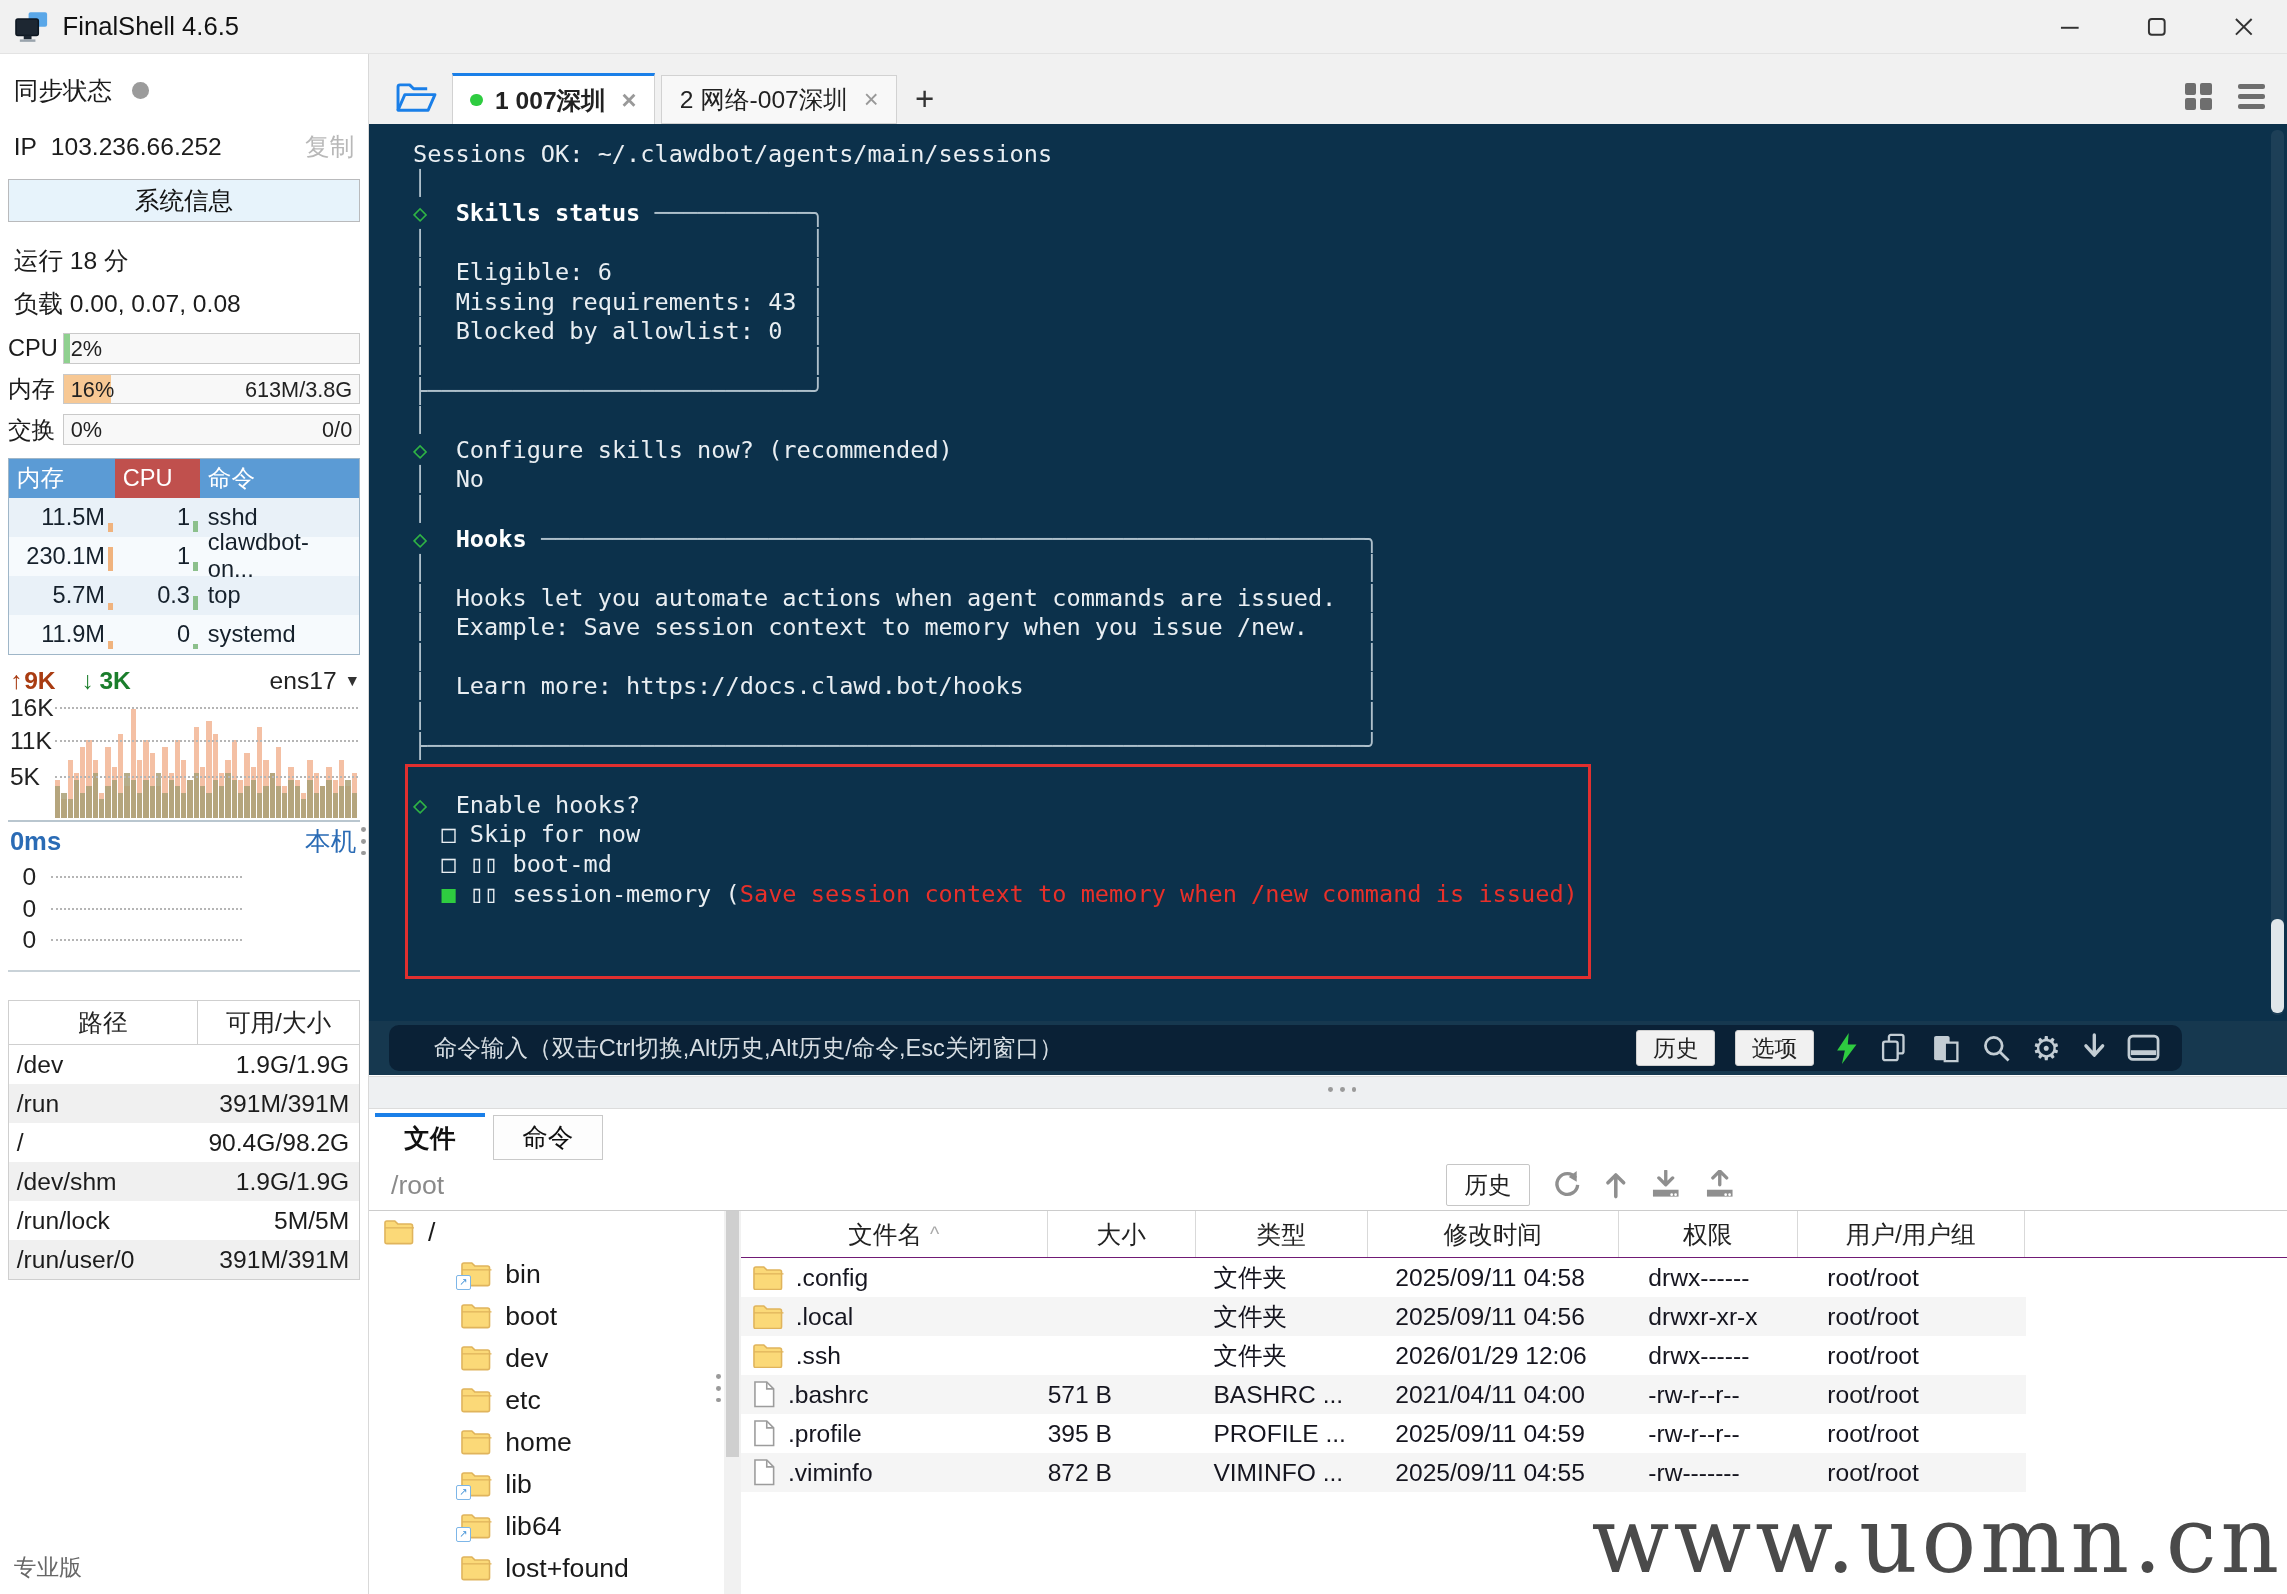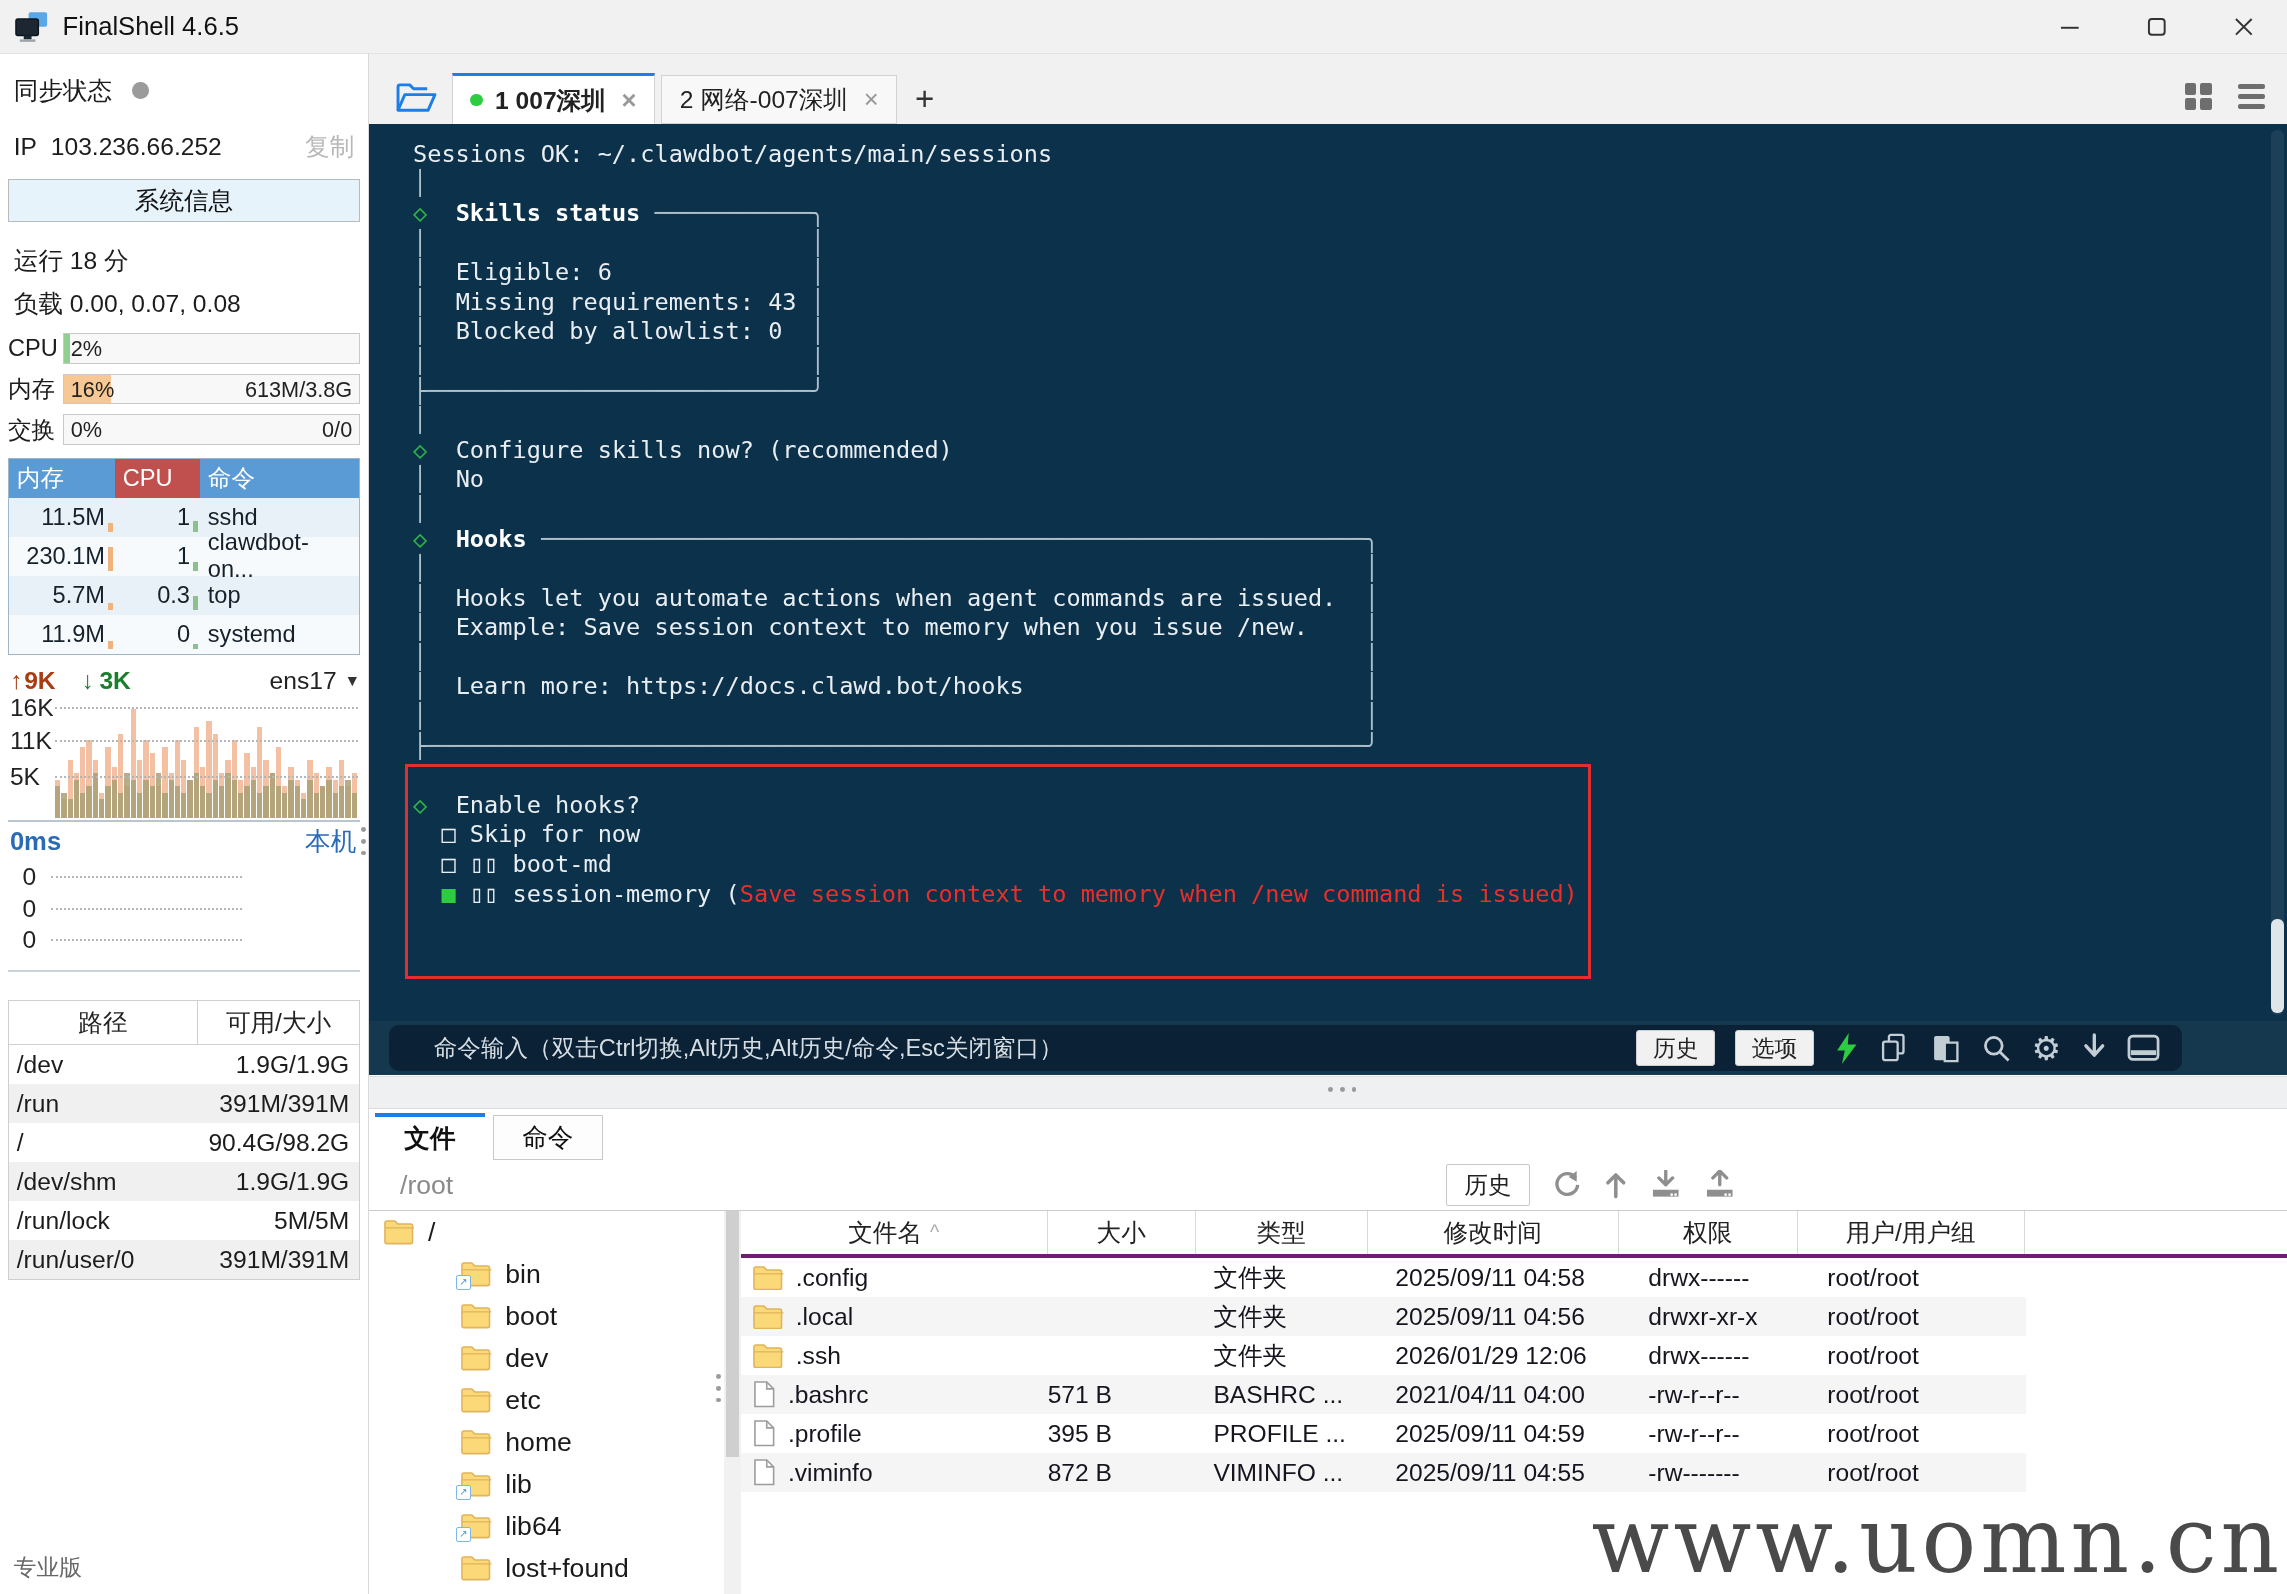--- a/index.html
+++ b/index.html
@@ -116,36 +116,36 @@
   .h-grip{position:absolute;left:50%;top:9.9px;display:flex;gap:6.9px;}
   .h-grip i{width:4.9px;height:4.9px;border-radius:50%;background:#9a9a9a;}
   
   .filepanel{position:absolute;left:0;top:1055px;right:0;bottom:0;background:#fff;}
   .fp-tabs{height:51px;display:flex;align-items:flex-end;padding-left:5.9px;}
   .fp-tab{height:47px;min-width:110px;display:flex;align-items:center;justify-content:center;
     font-size:25.6px;color:#111;box-sizing:border-box;padding:0 19.7px;}
   .fp-tab.active{border-top:4.9px solid #1a7fe8;background:#fff;font-weight:bold;}
   .fp-tab.inactive{border:1px solid #c9c9c9;height:45px;margin-left:7.9px;background:#fdfdfd;}
   .fp-path-row{height:51px;display:flex;align-items:center;border-bottom:1px solid #ccc;box-sizing:border-box;}
-  .fp-path{margin-left:31px;font-size:26.6px;color:#8a8a8a;}
+  .fp-path{margin-left:22px;font-size:26.6px;color:#8a8a8a;}
   .fp-controls{margin-left:auto;display:flex;align-items:center;gap:21.7px;margin-right:552px;}
   .fp-btn{background:#fff;border:1px solid #c6c6c6;border-radius:2px;font-size:23.6px;color:#222;padding:3.9px 17.7px;}
   .fp-content{position:absolute;left:0;top:102px;right:0;bottom:0;display:flex;}
   .tree{width:355px;overflow:hidden;}
   .tree-row{height:42px;display:flex;align-items:center;font-size:26.6px;color:#1a1a1a;}
   .tree-root{padding-left:13.8px;} .tree-child{padding-left:91px;}
   .tree-icon{position:relative;margin-right:13.8px;display:flex;}
   .link-badge{position:absolute;left:-3.9px;bottom:-3px;width:12.8px;height:12.8px;background:#fff;
     border:1px solid #7db6e8;color:#3d8fd6;font-size:9.9px;line-height:11.8px;text-align:center;border-radius:2px;}
   .tree-scroll{width:16.7px;background:#f1f1f1;position:relative;}
   .tree-thumb{position:absolute;left:2px;right:2px;top:0;height:246px;background:#cfcfcf;}
   .tree-grip{position:absolute;left:-7.9px;top:163px;display:flex;flex-direction:column;gap:6.9px;}
   .tree-grip i{width:4.9px;height:4.9px;border-radius:50%;background:#9a9a9a;}
   .ftable{flex:1;position:relative;}
-  .fhead{display:flex;height:47px;border-bottom:4px solid #701a75;box-sizing:border-box;}
+  .fhead{display:flex;height:47px;border-bottom:1px solid #701a75;box-sizing:border-box;}
   .fhead .fcell{display:flex;align-items:center;justify-content:center;font-size:24.6px;color:#222;
     border-right:1px solid #d9d9d9;box-sizing:border-box;}
   .fcell{box-sizing:border-box;}
   .fc0{width:307px;} .fc1{width:148px;} .fc2{width:172px;} .fc3{width:251px;} .fc4{width:179px;} .fc5{width:227px;}
   .sort-caret{color:#aaa;font-size:19.7px;margin-left:7.9px;}
   .frow{display:flex;height:39px;width:1285px;align-items:center;font-size:24.6px;color:#15151f;}
   .frow:nth-child(even){background:#f5f5f5;}
   .frow .fc0{display:flex;align-items:center;padding-left:11.8px;}
   .frow .fc1{text-align:left;padding-right:29.6px;}
   .frow .fc2{padding-left:17.7px;} .frow .fc3{padding-left:27.6px;} .frow .fc4{padding-left:29.6px;} .frow .fc5{padding-left:29.6px;}

